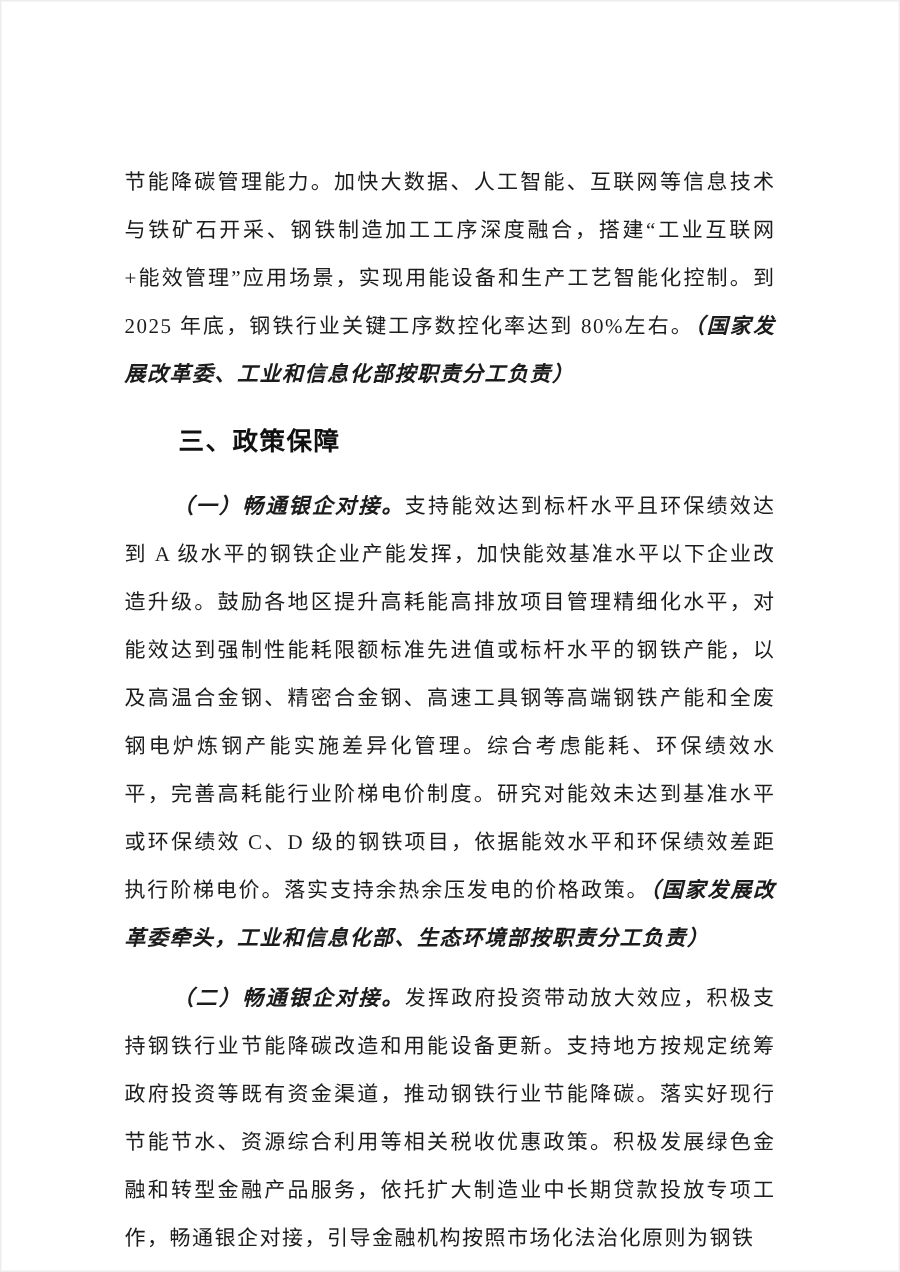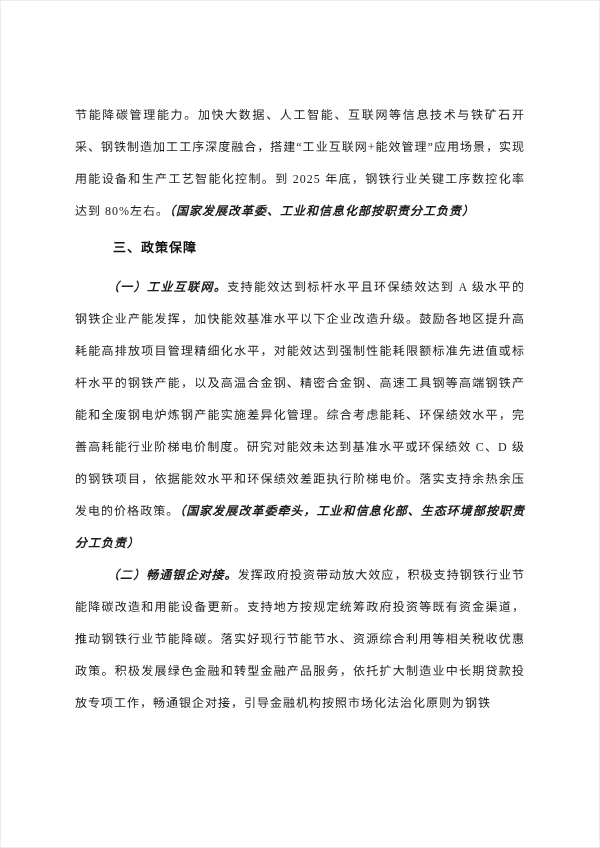--- a/index.html
+++ b/index.html
@@ -14,35 +14,35 @@
     height: 848px;
     margin: 0;
     background: #ffffff;
     border: 1px solid #ededed;
     padding: 98px 74px 0 74px;
     overflow: hidden;
     font-family: "Liberation Serif", "DejaVu Serif", serif;
     color: #1c1c1c;
   }
   .para {
-    margin: 0;
-    font-size: 12px;
+    margin: 8px;
+    font-size: 14px;
     line-height: 32px;
     letter-spacing: 1px;
     text-align: justify;
     text-justify: inter-character;
   }
   .indent {
     text-indent: 32px;
   }
   .section-heading {
-    margin: 6px;
+    margin: 12px;
     padding-left: 32px;
-    font-family: Liberation Mono, monospace;
-    font-size: 13px;
+    font-family: Liberation Serif, serif;
+    font-size: 17px;
     font-weight: 700;
     line-height: 32px;
     letter-spacing: 1px;
     color: #111111;
   }
   .lead {
     font-weight: 700;
     font-style: italic;
   }
   .attribution {
@@ -52,17 +52,17 @@
 </style>
 </head>
 <body>
 
 <div class="page">
 
   <p class="para"><span>节能降碳管理能力。加快大数据、人工智能、互联网等信息技术与铁矿石开采、钢铁制造加工工序深度融合，搭建“工业互联网+能效管理”应用场景，实现用能设备和生产工艺智能化控制。到 2025 年底，钢铁行业关键工序数控化率达到 80%左右。</span><span class="attribution">（国家发展改革委、工业和信息化部按职责分工负责）</span></p>
 
   <h3 class="section-heading">三、政策保障</h3>
 
-  <p class="para indent"><span class="lead">（一）工业互联网。</span><span>支持能效达到标杆水平且环保绩效达到 A 级水平的钢铁企业产能发挥，加快能效基准水平以下企业改造升级。鼓励各地区提升高耗能高排放项目管理精细化水平，对能效达到强制性能耗限额标准先进值或标杆水平的钢铁产能，以及高温合金钢、精密合金钢、高速工具钢等高端钢铁产能和全废钢电炉炼钢产能实施差异化管理。综合考虑能耗、环保绩效水平，完善高耗能行业阶梯电价制度。研究对能效未达到基准水平或环保绩效 C、D 级的钢铁项目，依据能效水平和环保绩效差距执行阶梯电价。落实支持余热余压发电的价格政策。</span><span class="attribution">（国家发展改革委牵头，工业和信息化部、生态环境部按职责分工负责）</span></p>
+  <p class="para indent"><span class="lead">（一）畅通银企对接。</span><span>支持能效达到标杆水平且环保绩效达到 A 级水平的钢铁企业产能发挥，加快能效基准水平以下企业改造升级。鼓励各地区提升高耗能高排放项目管理精细化水平，对能效达到强制性能耗限额标准先进值或标杆水平的钢铁产能，以及高温合金钢、精密合金钢、高速工具钢等高端钢铁产能和全废钢电炉炼钢产能实施差异化管理。综合考虑能耗、环保绩效水平，完善高耗能行业阶梯电价制度。研究对能效未达到基准水平或环保绩效 C、D 级的钢铁项目，依据能效水平和环保绩效差距执行阶梯电价。落实支持余热余压发电的价格政策。</span><span class="attribution">（国家发展改革委牵头，工业和信息化部、生态环境部按职责分工负责）</span></p>
 
   <p class="para indent"><span class="lead">（二）畅通银企对接。</span><span>发挥政府投资带动放大效应，积极支持钢铁行业节能降碳改造和用能设备更新。支持地方按规定统筹政府投资等既有资金渠道，推动钢铁行业节能降碳。落实好现行节能节水、资源综合利用等相关税收优惠政策。积极发展绿色金融和转型金融产品服务，依托扩大制造业中长期贷款投放专项工作，畅通银企对接，引导金融机构按照市场化法治化原则为钢铁</span></p>
 
 </div>
 
 </body></html>

